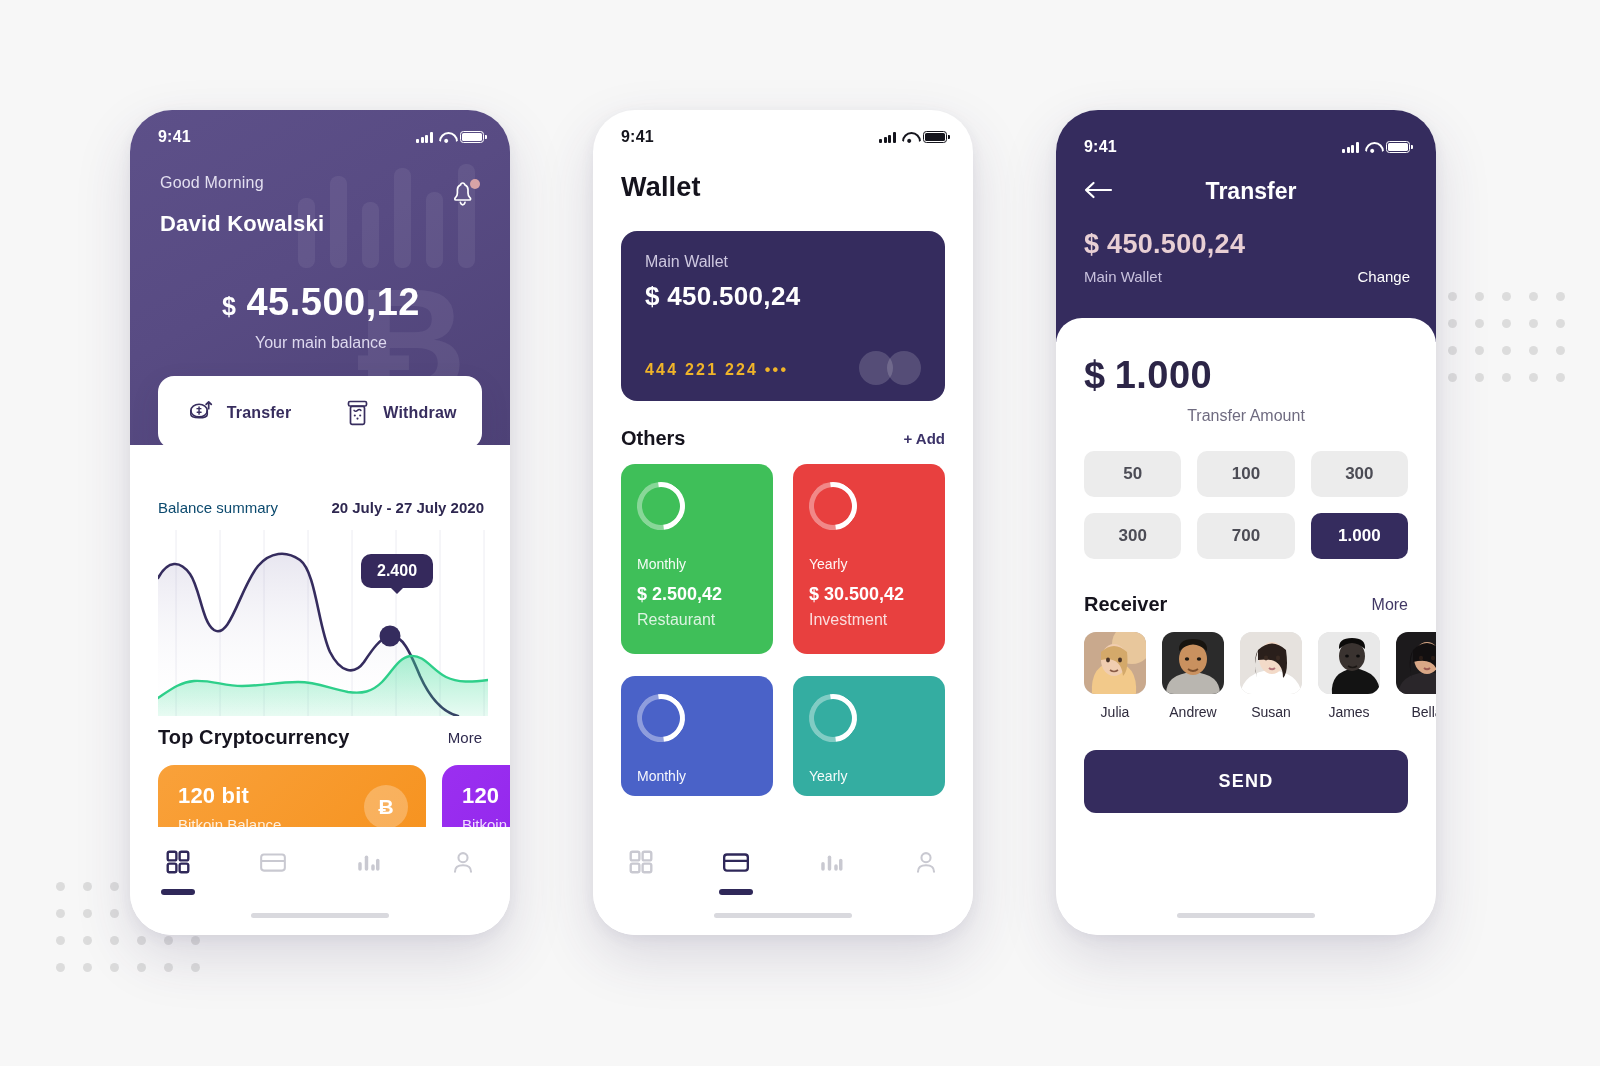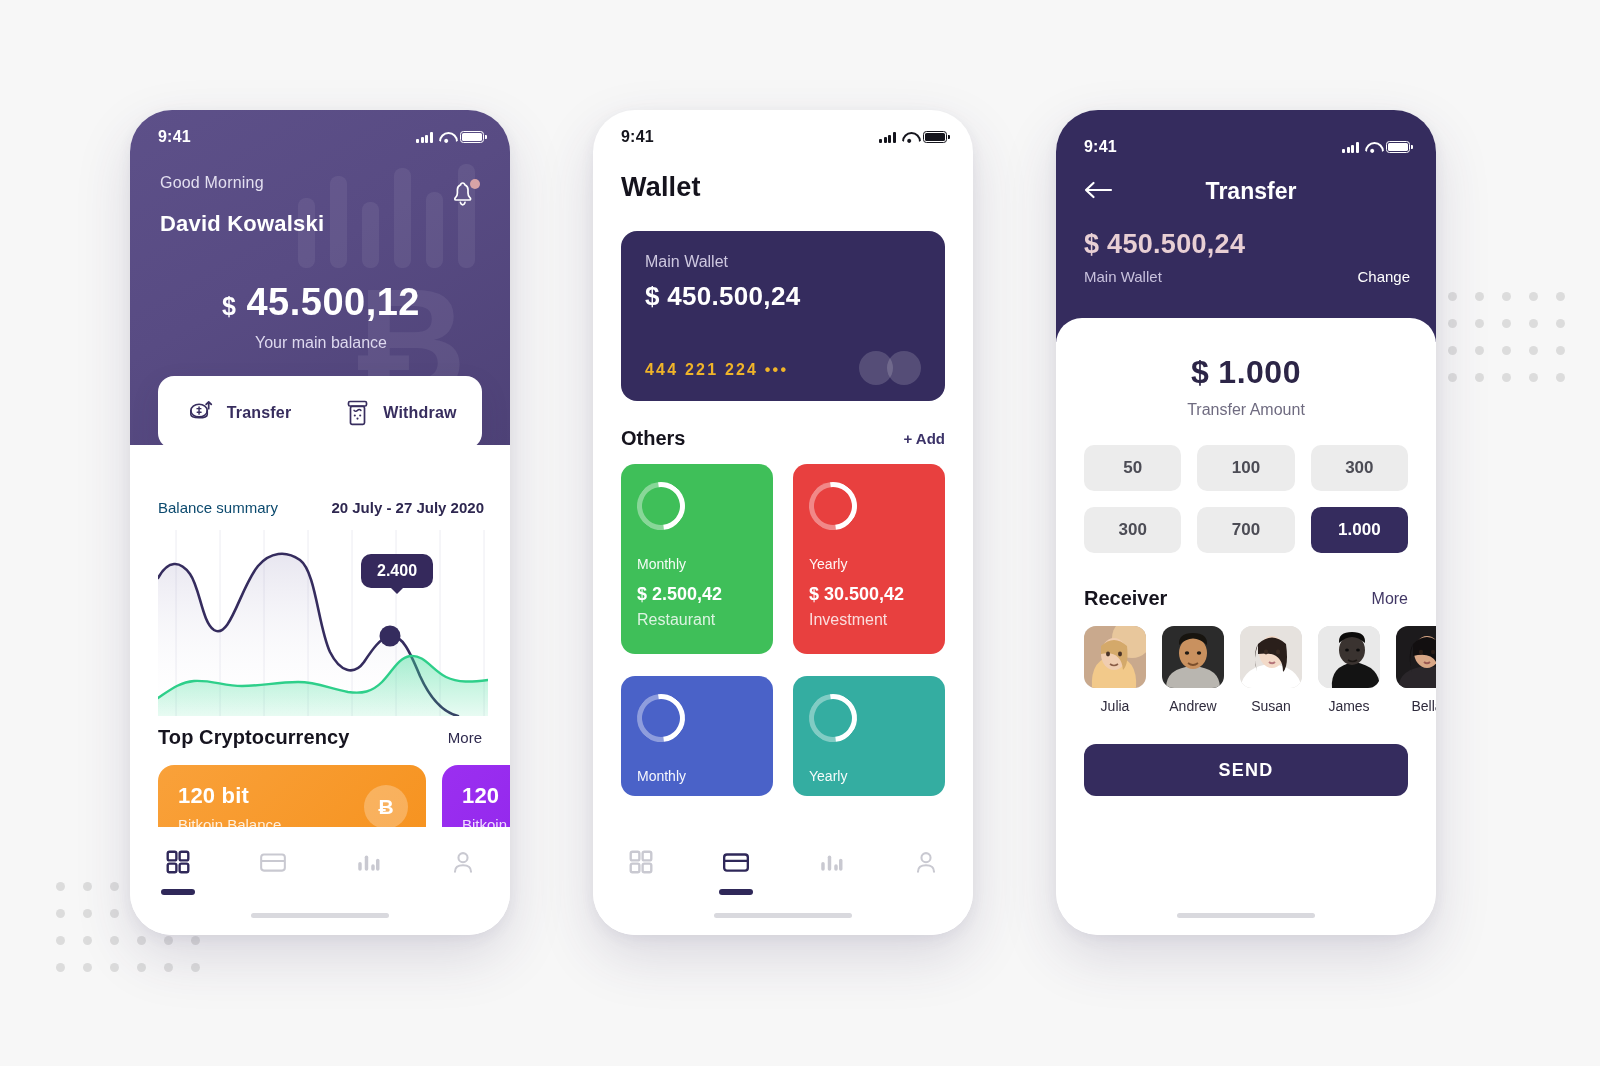--- a/index.html
+++ b/index.html
@@ -162,35 +162,35 @@
   .tr-top { display:flex; align-items:center; margin-top: 12px;}
   .tr-title { flex:1; text-align:center; font-size:23px; font-weight:bold; margin-left:-22px;}
   .tr-amt { font-size:27px; font-weight:bold; color:#e8cfd4; margin-top: 24px; letter-spacing:.3px;}
   .tr-row { display:flex; justify-content:space-between; align-items:center; margin-top: 8px;}
   .tr-wallet { font-size:15px; color:#c8c1dd;}
   .tr-change { font-size:15px; color:#ffffff;}
   .tr-sheet {
     position:absolute; left:0; right:0; top: 208px; bottom:0; background:#fff;
     border-radius: 26px 26px 42px 42px; padding: 36px 28px 0 28px;
   }
-  .ta-amt { text-align:center; font-size:32px; font-weight:bold; color:#2c2547; letter-spacing:.5px;}
+  .ta-amt { text-align:left; font-size:38px; font-weight:bold; color:#2c2547; letter-spacing:.5px;}
   .ta-amt .cur { margin-right: 9px;}
   .ta-lab { text-align:center; font-size:16px; color:#6f6b80; margin-top:10px;}
   .chips { display:grid; grid-template-columns: repeat(3, 1fr); gap: 16px; margin-top: 26px;}
   .chip { height: 46px; border-radius: 10px; background:#ececec; color:#4c4c55;
           display:flex; align-items:center; justify-content:center; font-size:17px; font-weight:bold;}
   .chip.active { background:#352c5e; color:#fff;}
   .rec-head { display:flex; justify-content:space-between; align-items:center; margin-top: 34px;}
   .rec-title { font-size:20px; font-weight:bold; color:#15131d;}
   .rec-more { font-size:16px; color:#413765;}
   .rec-row { display:flex; gap:16px; margin-top: 16px;}
   .rec-item { width: 62px; flex:none; text-align:center;}
   .rec-av { width: 62px; height: 62px; border-radius: 12px; overflow:hidden; position:relative; background:#ddd;}
   .rec-name { font-size:14px; color:#2f2b3d; margin-top:10px;}
-  .send-btn { margin-top: 30px; height: 52px; border-radius: 12px; background:#352c5e;
+  .send-btn { margin-top: 30px; height: 63px; border-radius: 12px; background:#352c5e;
               color:#fff; display:flex; align-items:center; justify-content:center;
               font-size:18px; font-weight:bold; letter-spacing:1.2px;}
 </style>
 </head>
 <body>
 
 <div id="stage">
 
   <div class="dots" id="dots-topright">
     <span></span>

